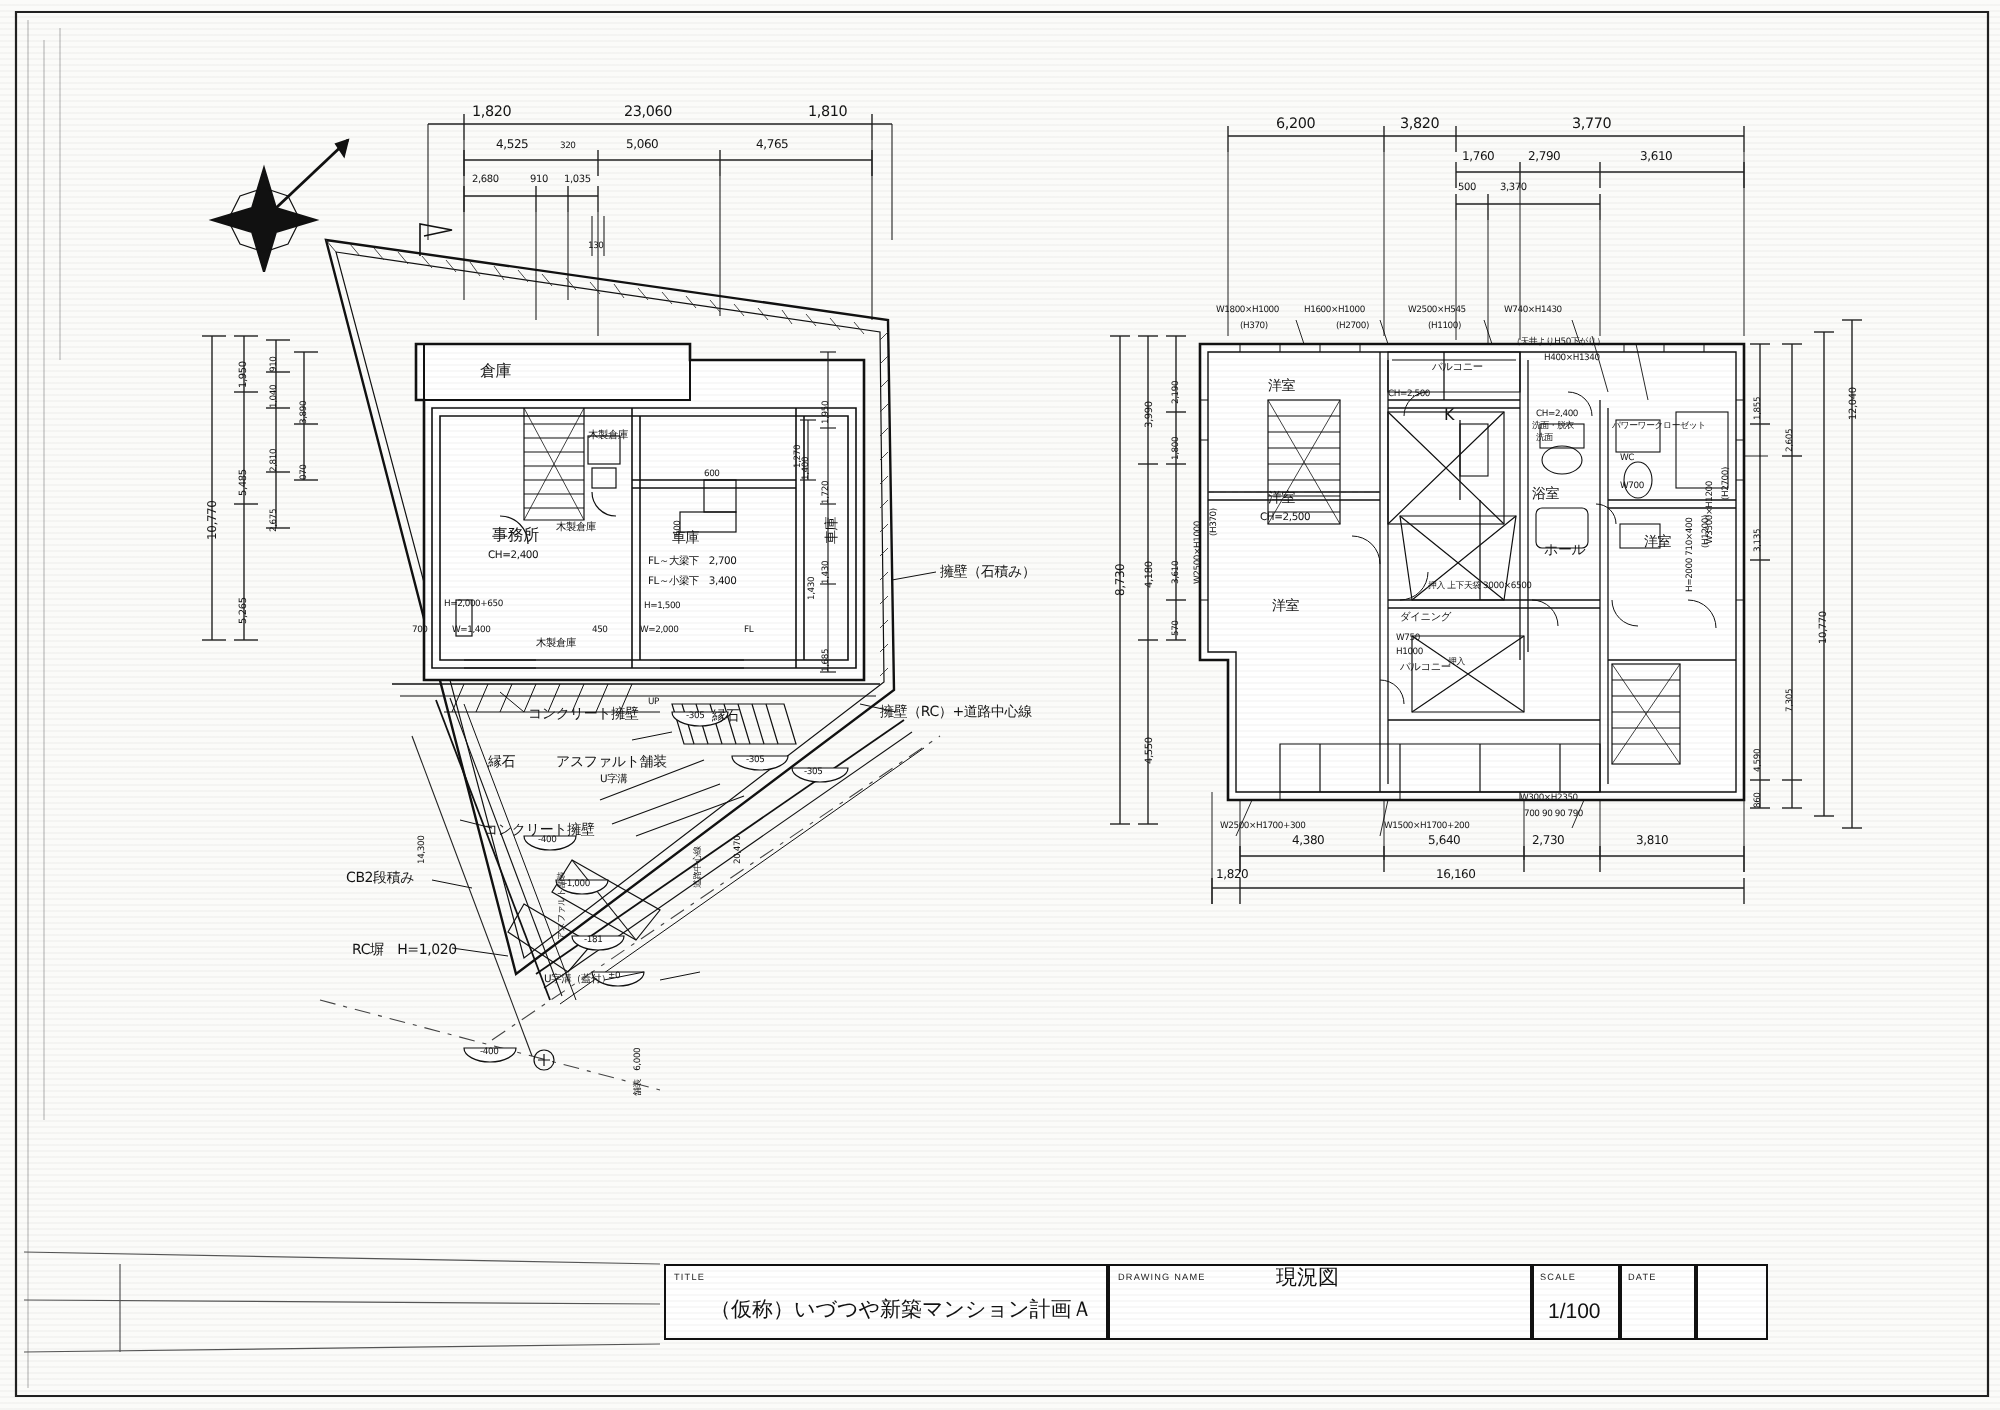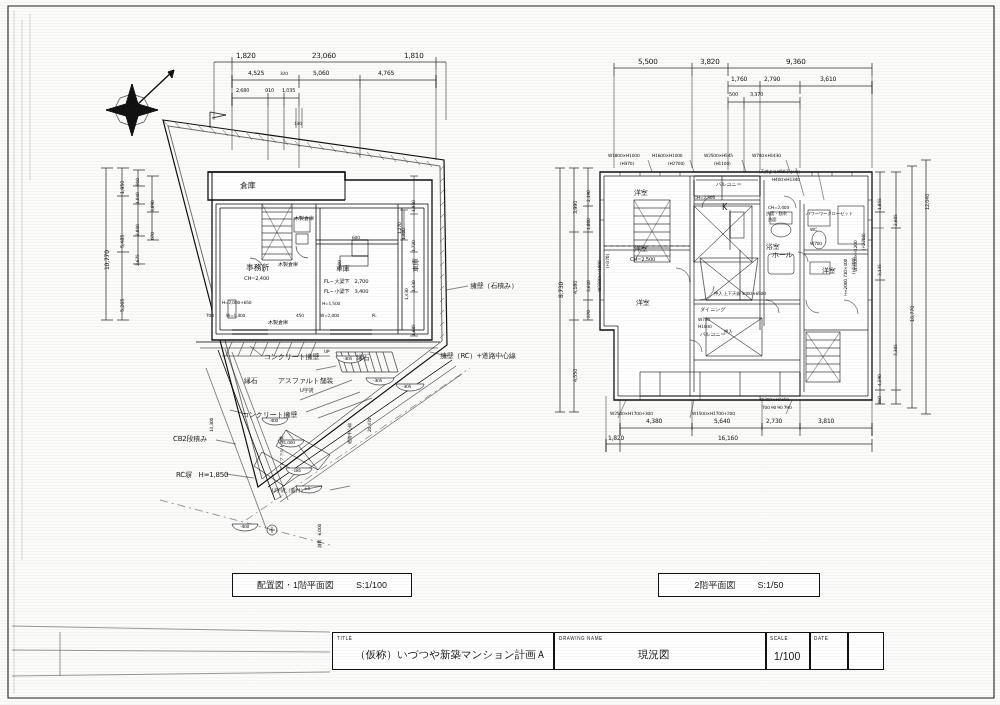--- a/index.html
+++ b/index.html
@@ -531,42 +531,42 @@
 <div class="lbl tiny4" style="left:372px;top:314px">FL</div>
 
 <div class="lbl ann" style="left:470px;top:283px">擁壁（石積み）</div>
 <div class="lbl ann" style="left:440px;top:353px">擁壁（RC）+道路中心線</div>
 <div class="lbl ann" style="left:264px;top:354px">コンクリート擁壁</div>
 <div class="lbl ann" style="left:242px;top:412px">コンクリート擁壁</div>
 <div class="lbl ann" style="left:278px;top:378px">アスファルト舗装</div>
 <div class="lbl ann" style="left:244px;top:378px">縁石</div>
 <div class="lbl ann" style="left:356px;top:355px">縁石</div>
 <div class="lbl ann" style="left:173px;top:436px">CB2段積み</div>
-<div class="lbl ann" style="left:176px;top:472px">RC塀　H=1,850</div>
+<div class="lbl ann" style="left:176px;top:472px">RC塀　H=1,020</div>
 <div class="lbl tiny" style="left:300px;top:388px">U字溝</div>
 <div class="lbl tiny" style="left:272px;top:488px">U字溝（蓋付）</div>
 <div class="lbl tiny4 vert" style="left:280px;top:470px">アスファルト舗装</div>
 <div class="lbl tiny4 vert" style="left:348px;top:444px">道路中心線</div>
 <div class="lbl tiny4 vert" style="left:368px;top:432px">20,470</div>
 <div class="lbl tiny4 vert" style="left:318px;top:548px">舗装　6,000</div>
 <div class="lbl tiny4 vert" style="left:210px;top:432px">14,300</div>
 <div class="lbl tiny4" style="left:324px;top:350px">UP</div>
 
 <div class="lbl tiny4" style="left:343px;top:357px">-305</div>
 <div class="lbl tiny4" style="left:373px;top:379px">-305</div>
 <div class="lbl tiny4" style="left:402px;top:385px">-305</div>
 <div class="lbl tiny4" style="left:269px;top:419px">-400</div>
 <div class="lbl tiny4" style="left:282px;top:441px">-1,000</div>
 <div class="lbl tiny4" style="left:292px;top:469px">-181</div>
 <div class="lbl tiny4" style="left:304px;top:487px">±0</div>
 <div class="lbl tiny4" style="left:240px;top:525px">-400</div>
 
-<div class="lbl dim" style="left:638px;top:58px">5,500</div>
+<div class="lbl dim" style="left:638px;top:58px">6,200</div>
 <div class="lbl dim" style="left:700px;top:58px">3,820</div>
-<div class="lbl dim" style="left:786px;top:58px">9,360</div>
+<div class="lbl dim" style="left:786px;top:58px">3,770</div>
 <div class="lbl dim6" style="left:731px;top:76px">1,760</div>
 <div class="lbl dim6" style="left:764px;top:76px">2,790</div>
 <div class="lbl dim6" style="left:820px;top:76px">3,610</div>
 <div class="lbl dim5" style="left:729px;top:92px">500</div>
 <div class="lbl dim5" style="left:750px;top:92px">3,370</div>
 
 <div class="lbl dim6 vert" style="left:558px;top:298px">8,730</div>
 <div class="lbl dim5 vert" style="left:573px;top:214px">3,990</div>
 <div class="lbl dim5 vert" style="left:573px;top:294px">4,180</div>
 <div class="lbl dim5 vert" style="left:573px;top:382px">4,550</div>
@@ -592,21 +592,21 @@
 <div class="lbl dim6" style="left:608px;top:435px">1,820</div>
 
 <div class="lbl room7" style="left:634px;top:190px">洋室</div>
 <div class="lbl room7" style="left:634px;top:246px">洋室</div>
 <div class="lbl tiny" style="left:630px;top:257px">CH=2,500</div>
 <div class="lbl room7" style="left:636px;top:300px">洋室</div>
 <div class="lbl room7" style="left:822px;top:268px">洋室</div>
 <div class="lbl room" style="left:722px;top:204px">K</div>
 <div class="lbl tiny" style="left:700px;top:307px">ダイニング</div>
 <div class="lbl room7" style="left:766px;top:244px">浴室</div>
-<div class="lbl room7" style="left:772px;top:252px">ホール</div>
+<div class="lbl room7" style="left:772px;top:272px">ホール</div>
 <div class="lbl tiny" style="left:716px;top:182px">バルコニー</div>
 <div class="lbl tiny" style="left:700px;top:332px">バルコニー</div>
 <div class="lbl tiny4" style="left:724px;top:330px">押入</div>
 <div class="lbl tiny4" style="left:810px;top:228px">WC</div>
 <div class="lbl tiny4" style="left:768px;top:218px">洗面</div>
 
 <div class="lbl tiny4" style="left:608px;top:154px">W1800×H1000</div>
 <div class="lbl tiny4" style="left:652px;top:154px">H1600×H1000</div>
 <div class="lbl tiny4" style="left:704px;top:154px">W2500×H545</div>
 <div class="lbl tiny4" style="left:752px;top:154px">W740×H1430</div>
@@ -628,39 +628,31 @@
 <div class="lbl tiny4" style="left:762px;top:406px">700 90 90 790</div>
 <div class="lbl tiny4" style="left:806px;top:212px">パワーワークローゼット</div>
 <div class="lbl tiny4" style="left:810px;top:242px">W700</div>
 <div class="lbl tiny4" style="left:768px;top:206px">CH=2,400</div>
 <div class="lbl tiny4" style="left:766px;top:212px">洗面・脱衣</div>
 <div class="lbl tiny4" style="left:698px;top:318px">W750</div>
 <div class="lbl tiny4" style="left:698px;top:325px">H1000</div>
 <div class="lbl tiny4" style="left:694px;top:196px">CH=2,500</div>
 <div class="lbl tiny4" style="left:714px;top:292px">押入 上下天袋 3000×6500</div>
 
-<div class="capbox" style="left:232px;top:573px;width:178px;height:22px">
-  <span class="cap">配置図・1階平面図</span>
-  <span class="cap">S:1/100</span>
-</div>
-<div class="capbox" style="left:658px;top:573px;width:160px;height:22px">
-  <span class="cap">2階平面図</span>
-  <span class="cap">S:1/50</span>
-</div>
 
 <div class="tb" style="left:332px;top:632px;width:552px;height:38px"></div>
 <div class="tb" style="left:332px;top:632px;width:222px;height:38px"></div>
 <div class="tb" style="left:554px;top:632px;width:212px;height:38px"></div>
 <div class="tb" style="left:766px;top:632px;width:44px;height:38px"></div>
 <div class="tb" style="left:810px;top:632px;width:38px;height:38px"></div>
 <div class="tb" style="left:848px;top:632px;width:36px;height:38px"></div>
 
 <div class="tbhdr" style="left:337px;top:636px">TITLE</div>
 <div class="tbval" style="left:355px;top:648px">（仮称）いづつや新築マンション計画Ａ</div>
 <div class="tbhdr" style="left:559px;top:636px">DRAWING NAME</div>
-<div class="tbval" style="left:638px;top:648px">現況図</div>
+<div class="tbval" style="left:638px;top:632px">現況図</div>
 <div class="tbhdr" style="left:770px;top:636px">SCALE</div>
 <div class="tbval" style="left:774px;top:650px">1/100</div>
 <div class="tbhdr" style="left:814px;top:636px">DATE</div>
 <div class="tbval" style="left:816px;top:650px"></div>
 
 <div class="grain"></div>
 </div>
 
 </body></html>

